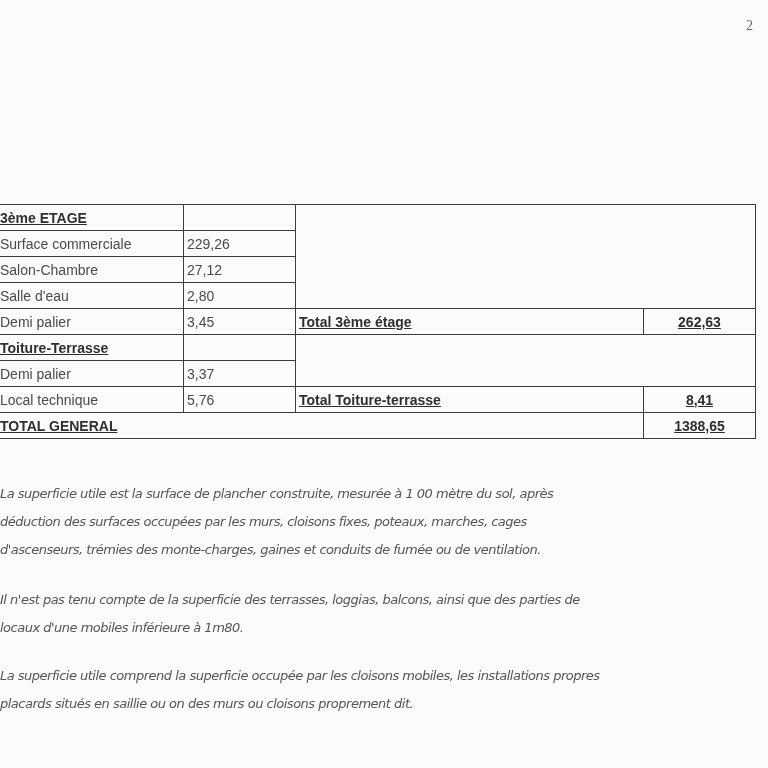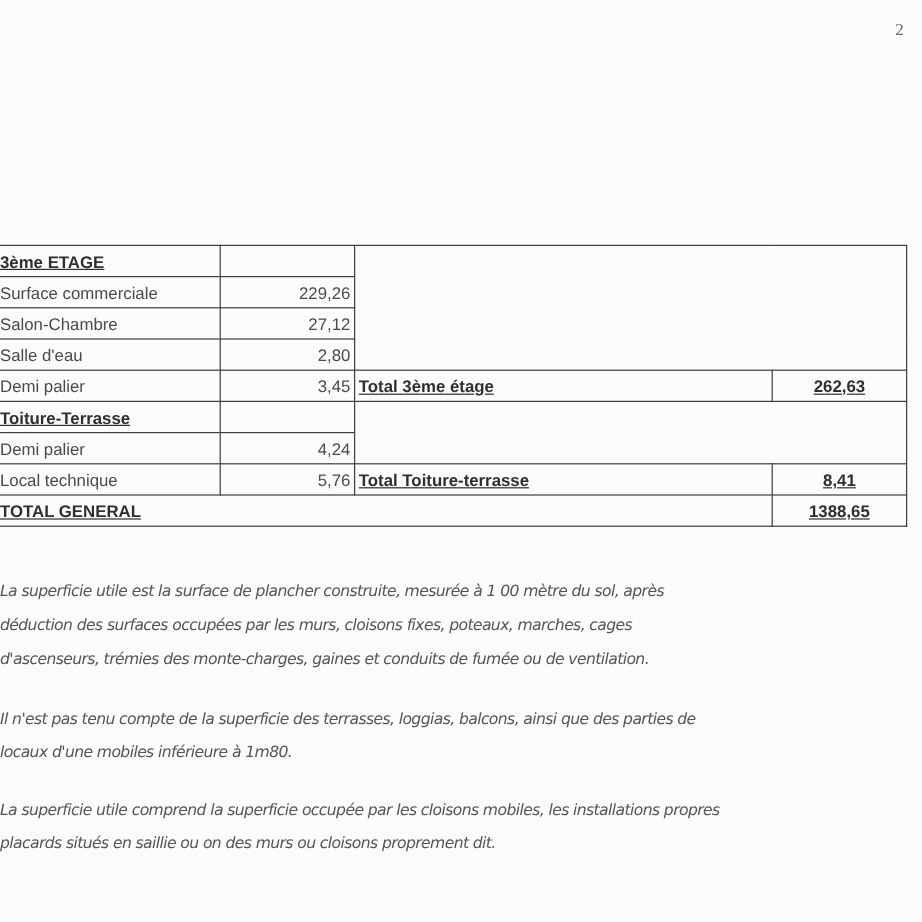--- a/index.html
+++ b/index.html
@@ -14,21 +14,21 @@
   }
   table.areas {
     position:absolute; left:-4px; top:204px;
     border-collapse:collapse; font-size:14px; color:#4a4a4a;
   }
   table.areas td {
     border:1.5px solid #3c3c3c; height:26px; padding:0 3px; box-sizing:border-box;
     white-space:nowrap;
   }
   .c1 { width:187px; }
-  .c2 { width:112px; text-align:right; }
+  .c2 { width:112px; }
   .c3 { width:348px; }
   .c4 { width:112px; text-align:center; }
   .hdr { font-weight:bold; text-decoration:underline; color:#2f2f2f; }
   .bold { font-weight:bold; color:#2f2f2f;text-decoration:underline; }
   .text {
     position:absolute; left:0; width:768px;
     font-family:"DejaVu Sans", sans-serif; font-style:italic;
     font-size:13px; line-height:28px; color:#555; letter-spacing:-0.5px;
   }
 </style>
@@ -62,21 +62,21 @@
     <td class="c3 bold">Total 3ème étage</td>
     <td class="c4 bold">262,63</td>
   </tr>
   <tr>
     <td class="c1 hdr">Toiture-Terrasse</td>
     <td class="c2"></td>
     <td class="c3" colspan="2" rowspan="2"></td>
   </tr>
   <tr>
     <td class="c1">Demi palier</td>
-    <td class="c2">4,24</td>
+    <td class="c2">3,37</td>
   </tr>
   <tr>
     <td class="c1">Local technique</td>
     <td class="c2">5,76</td>
     <td class="c3 bold">Total Toiture-terrasse</td>
     <td class="c4 bold">8,41</td>
   </tr>
   <tr>
     <td class="bold" colspan="3">TOTAL GENERAL</td>
     <td class="c4 bold">1388,65</td>

